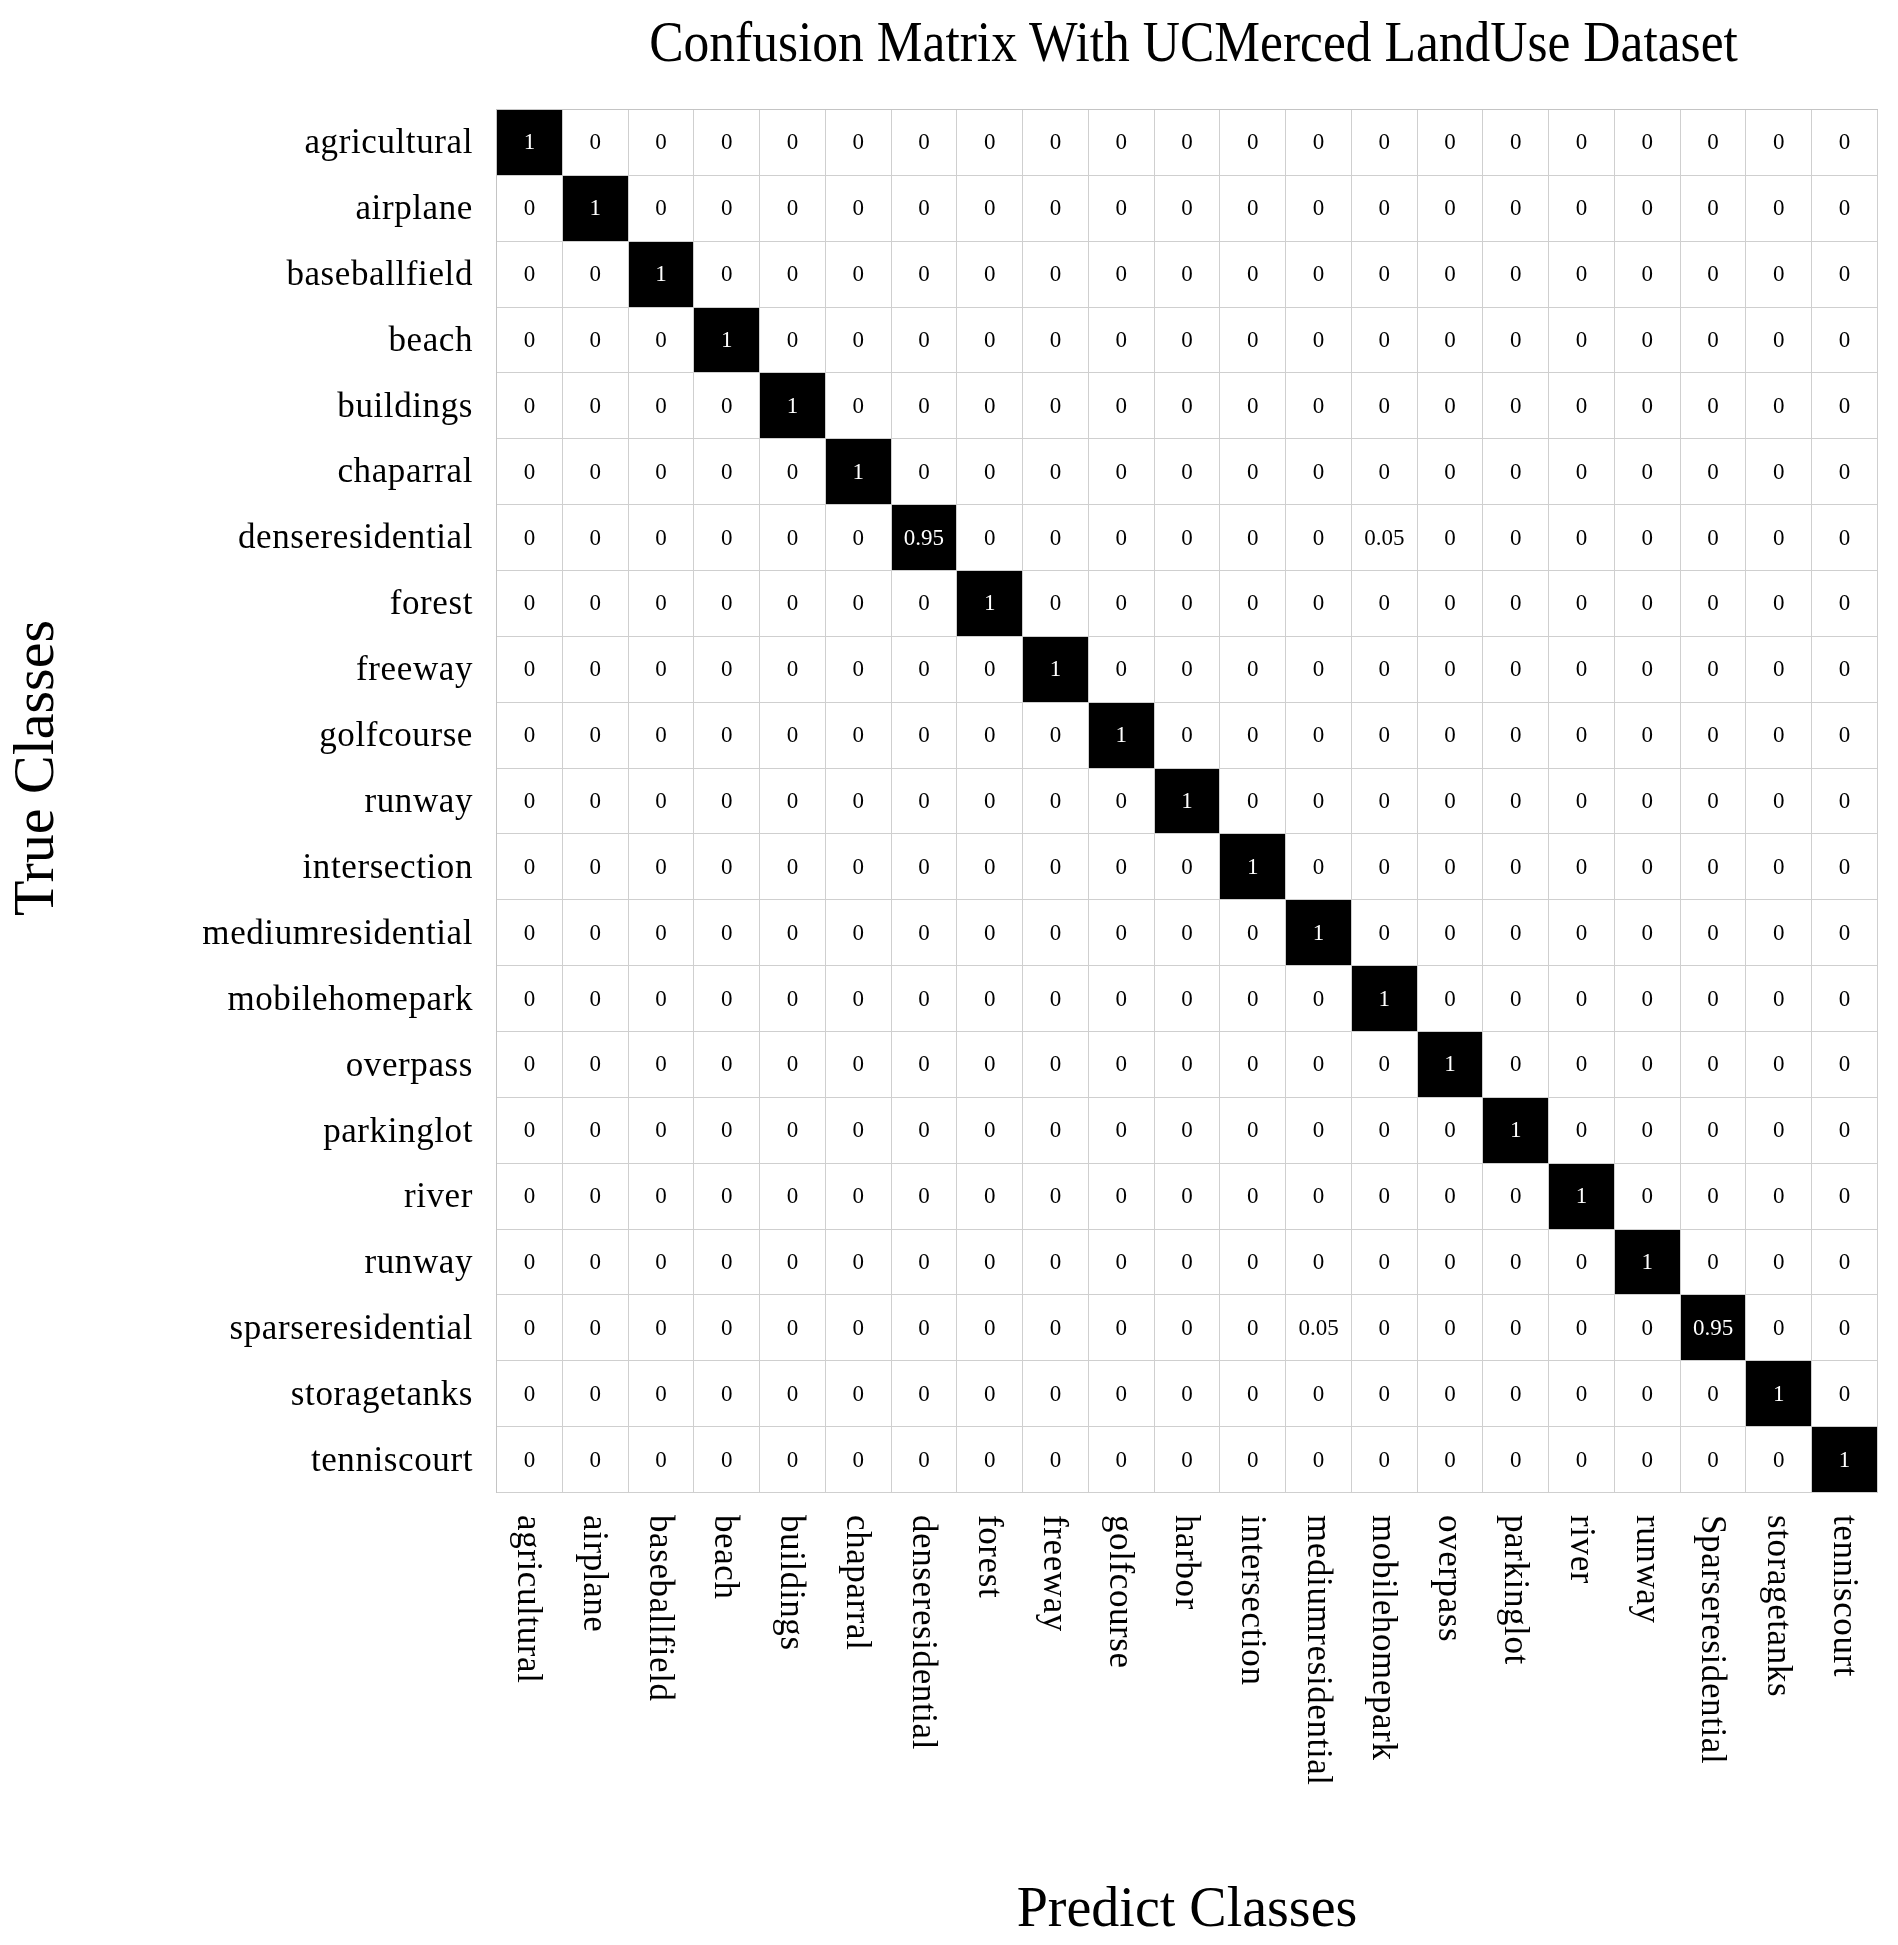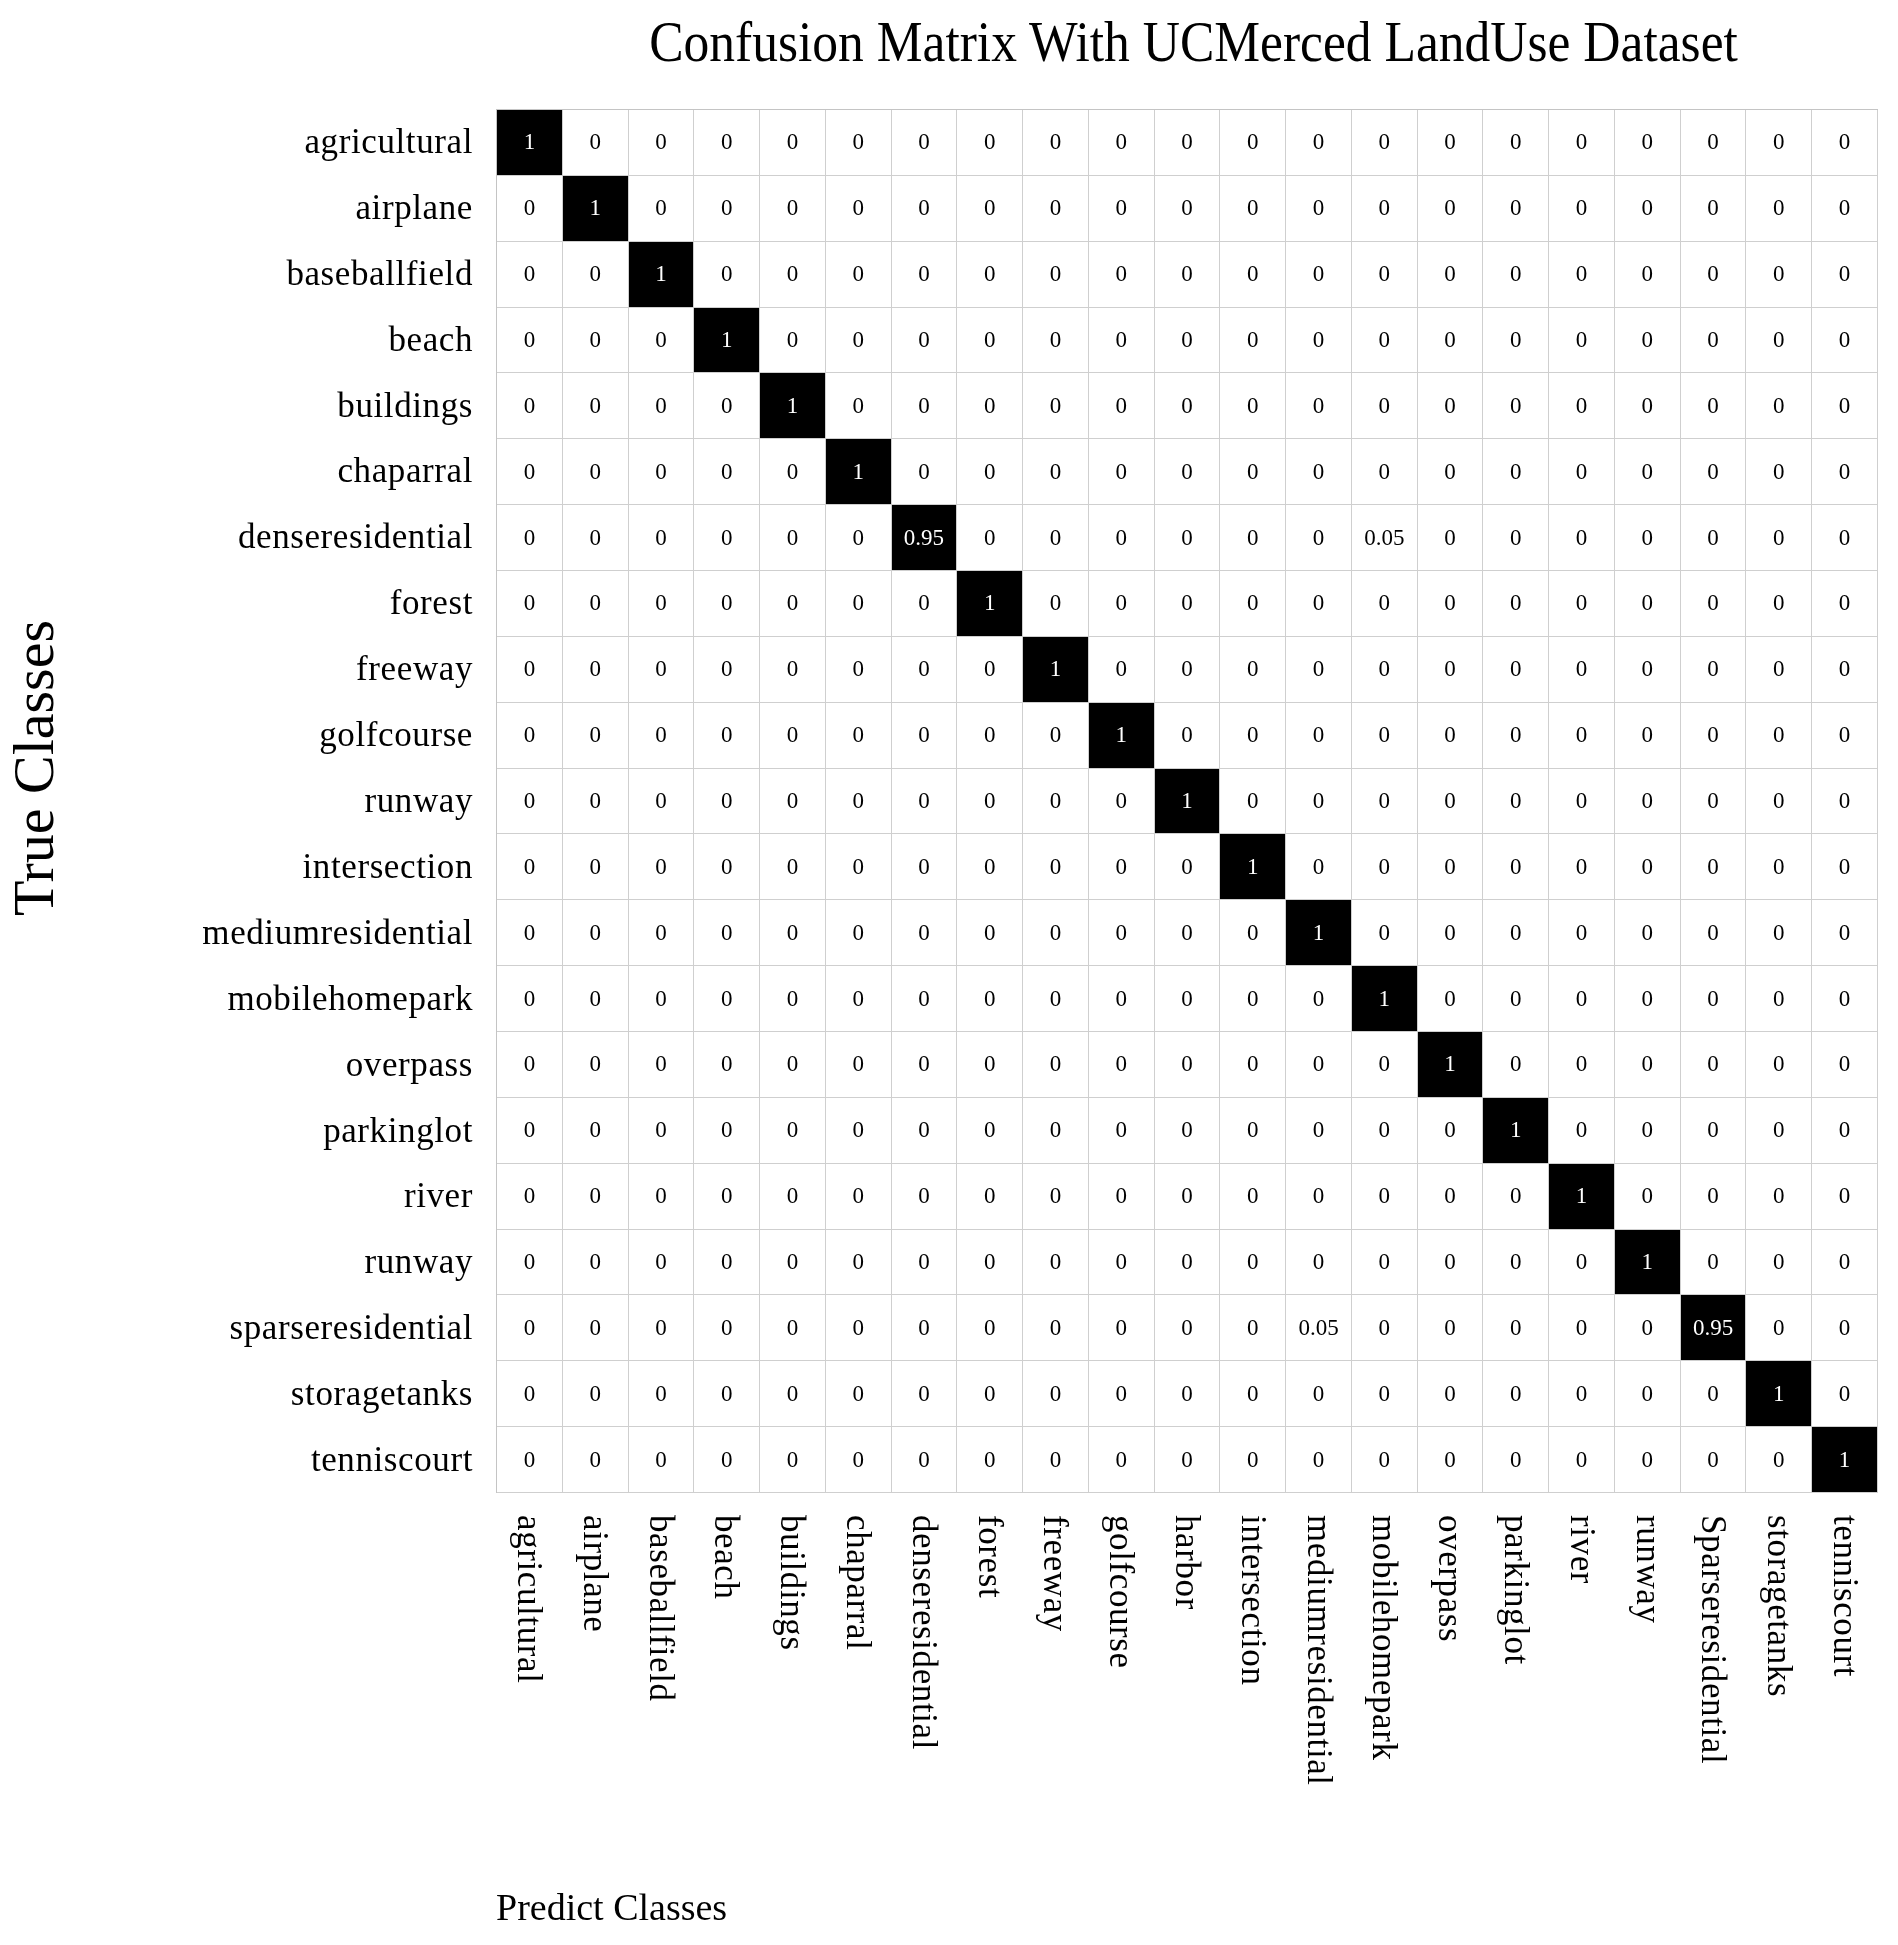--- a/index.html
+++ b/index.html
@@ -2,22 +2,22 @@
 <html style="font-size:9.7px"><head>
 <meta charset="utf-8">
 <style>
   html, body { margin: 0; padding: 0; background: #ffffff; }
   body { width: 1898px; height: 1946px; position: relative; overflow: hidden;
          font-family: "Liberation Serif", "DejaVu Serif", serif; color: #000; }
   #title { position: absolute; left: 498px; top: 6px; width: 1391px; text-align: center;
            font-size: 56px; line-height: 73px; transform: scaleX(0.92); transform-origin: center; white-space: nowrap; }
   #ylabel { position: absolute; left: 33px; top: 768px; font-size: 58px; white-space: nowrap;
             transform: translate(-50%, -50%) rotate(-90deg); transform-origin: center; }
-  #xlabel { position: absolute; left: 496px; width: 1382px; top: 1874px; 
-            font-size: 38px; line-height: 67px; white-space: nowrap; }
+  #xlabel { position: absolute; left: 496px; width: 1382px; top: 1874px; text-align: center;
+            font-size: 56px; line-height: 67px; white-space: nowrap; }
   #matrix { position: absolute; left: 496px; top: 109px; width: 1382px; height: 1384px;
             display: grid; grid-template-columns: repeat(21, 1fr); grid-template-rows: repeat(21, 1fr);
             border-top: 1.2px solid #c4c4c4; border-left: 1.2px solid #c4c4c4; box-sizing: border-box; }
   .cell { border-right: 1.2px solid #cfcfcf; border-bottom: 1.2px solid #cfcfcf; box-sizing: border-box;
           display: flex; align-items: center; justify-content: center; font-size: 23px;
           background: #ffffff; color: #000; }
   .cell.hi { background: #000000; color: #ffffff; }
   #row-labels { position: absolute; left: 0; top: 109px; width: 473px; height: 1384px;
                 display: grid; grid-template-rows: repeat(21, 1fr); }
   .rlabel { display: flex; align-items: center; justify-content: flex-end; font-size: 35px;

